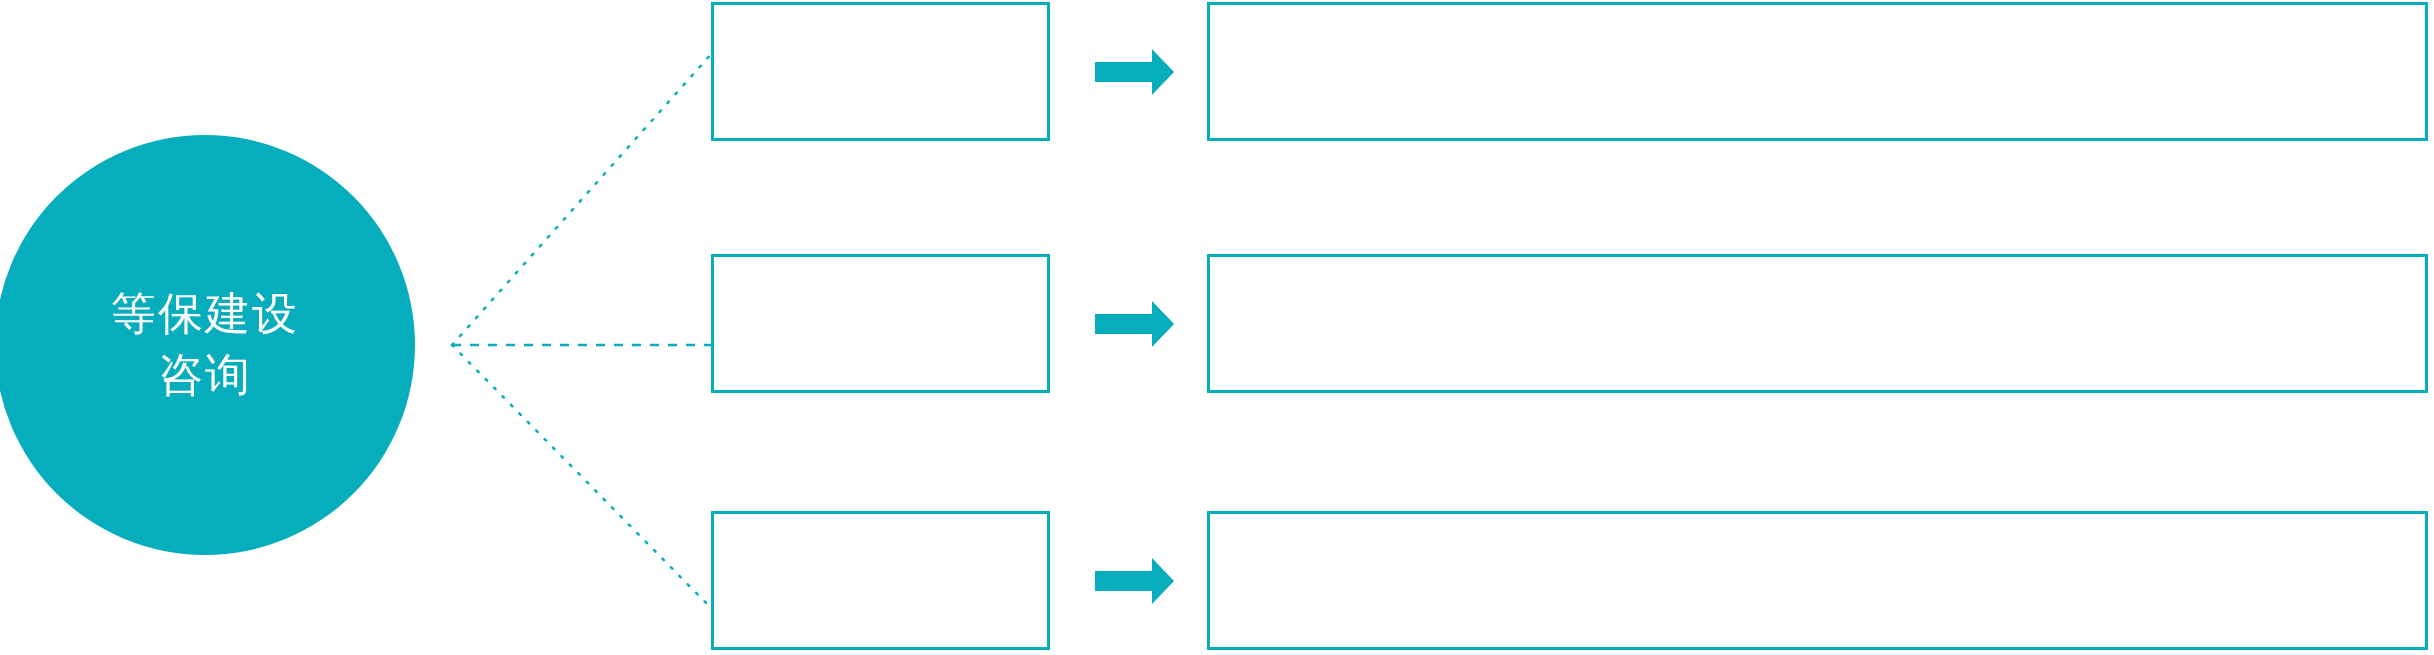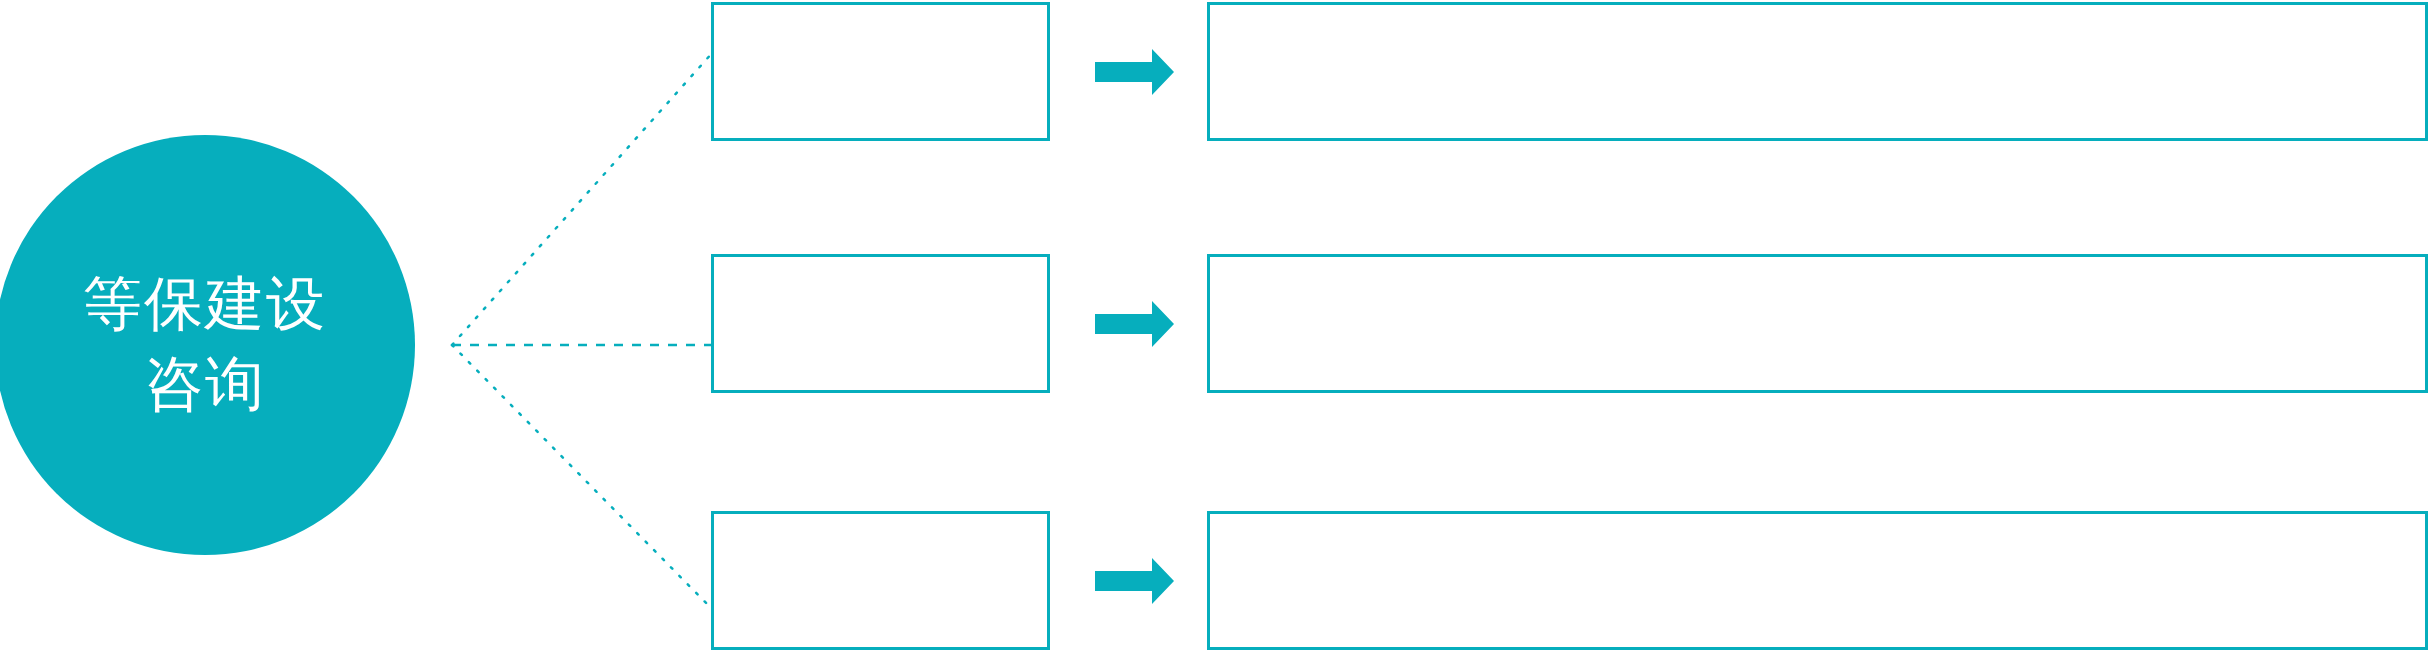--- a/index.html
+++ b/index.html
@@ -27,21 +27,21 @@
     height: 420px;
     border-radius: 50%;
     background: #06AEBD;
     display: flex;
     flex-direction: column;
     align-items: center;
     justify-content: center;
   }
   .hub-line {
     color: #ffffff;
-    font-size: 59px;
+    font-size: 45px;
     line-height: 1.35;
     letter-spacing: 2px;
     font-weight: 400;
     white-space: nowrap;
   }
 
   
   .connectors {
     position: absolute;
     left: 0;

